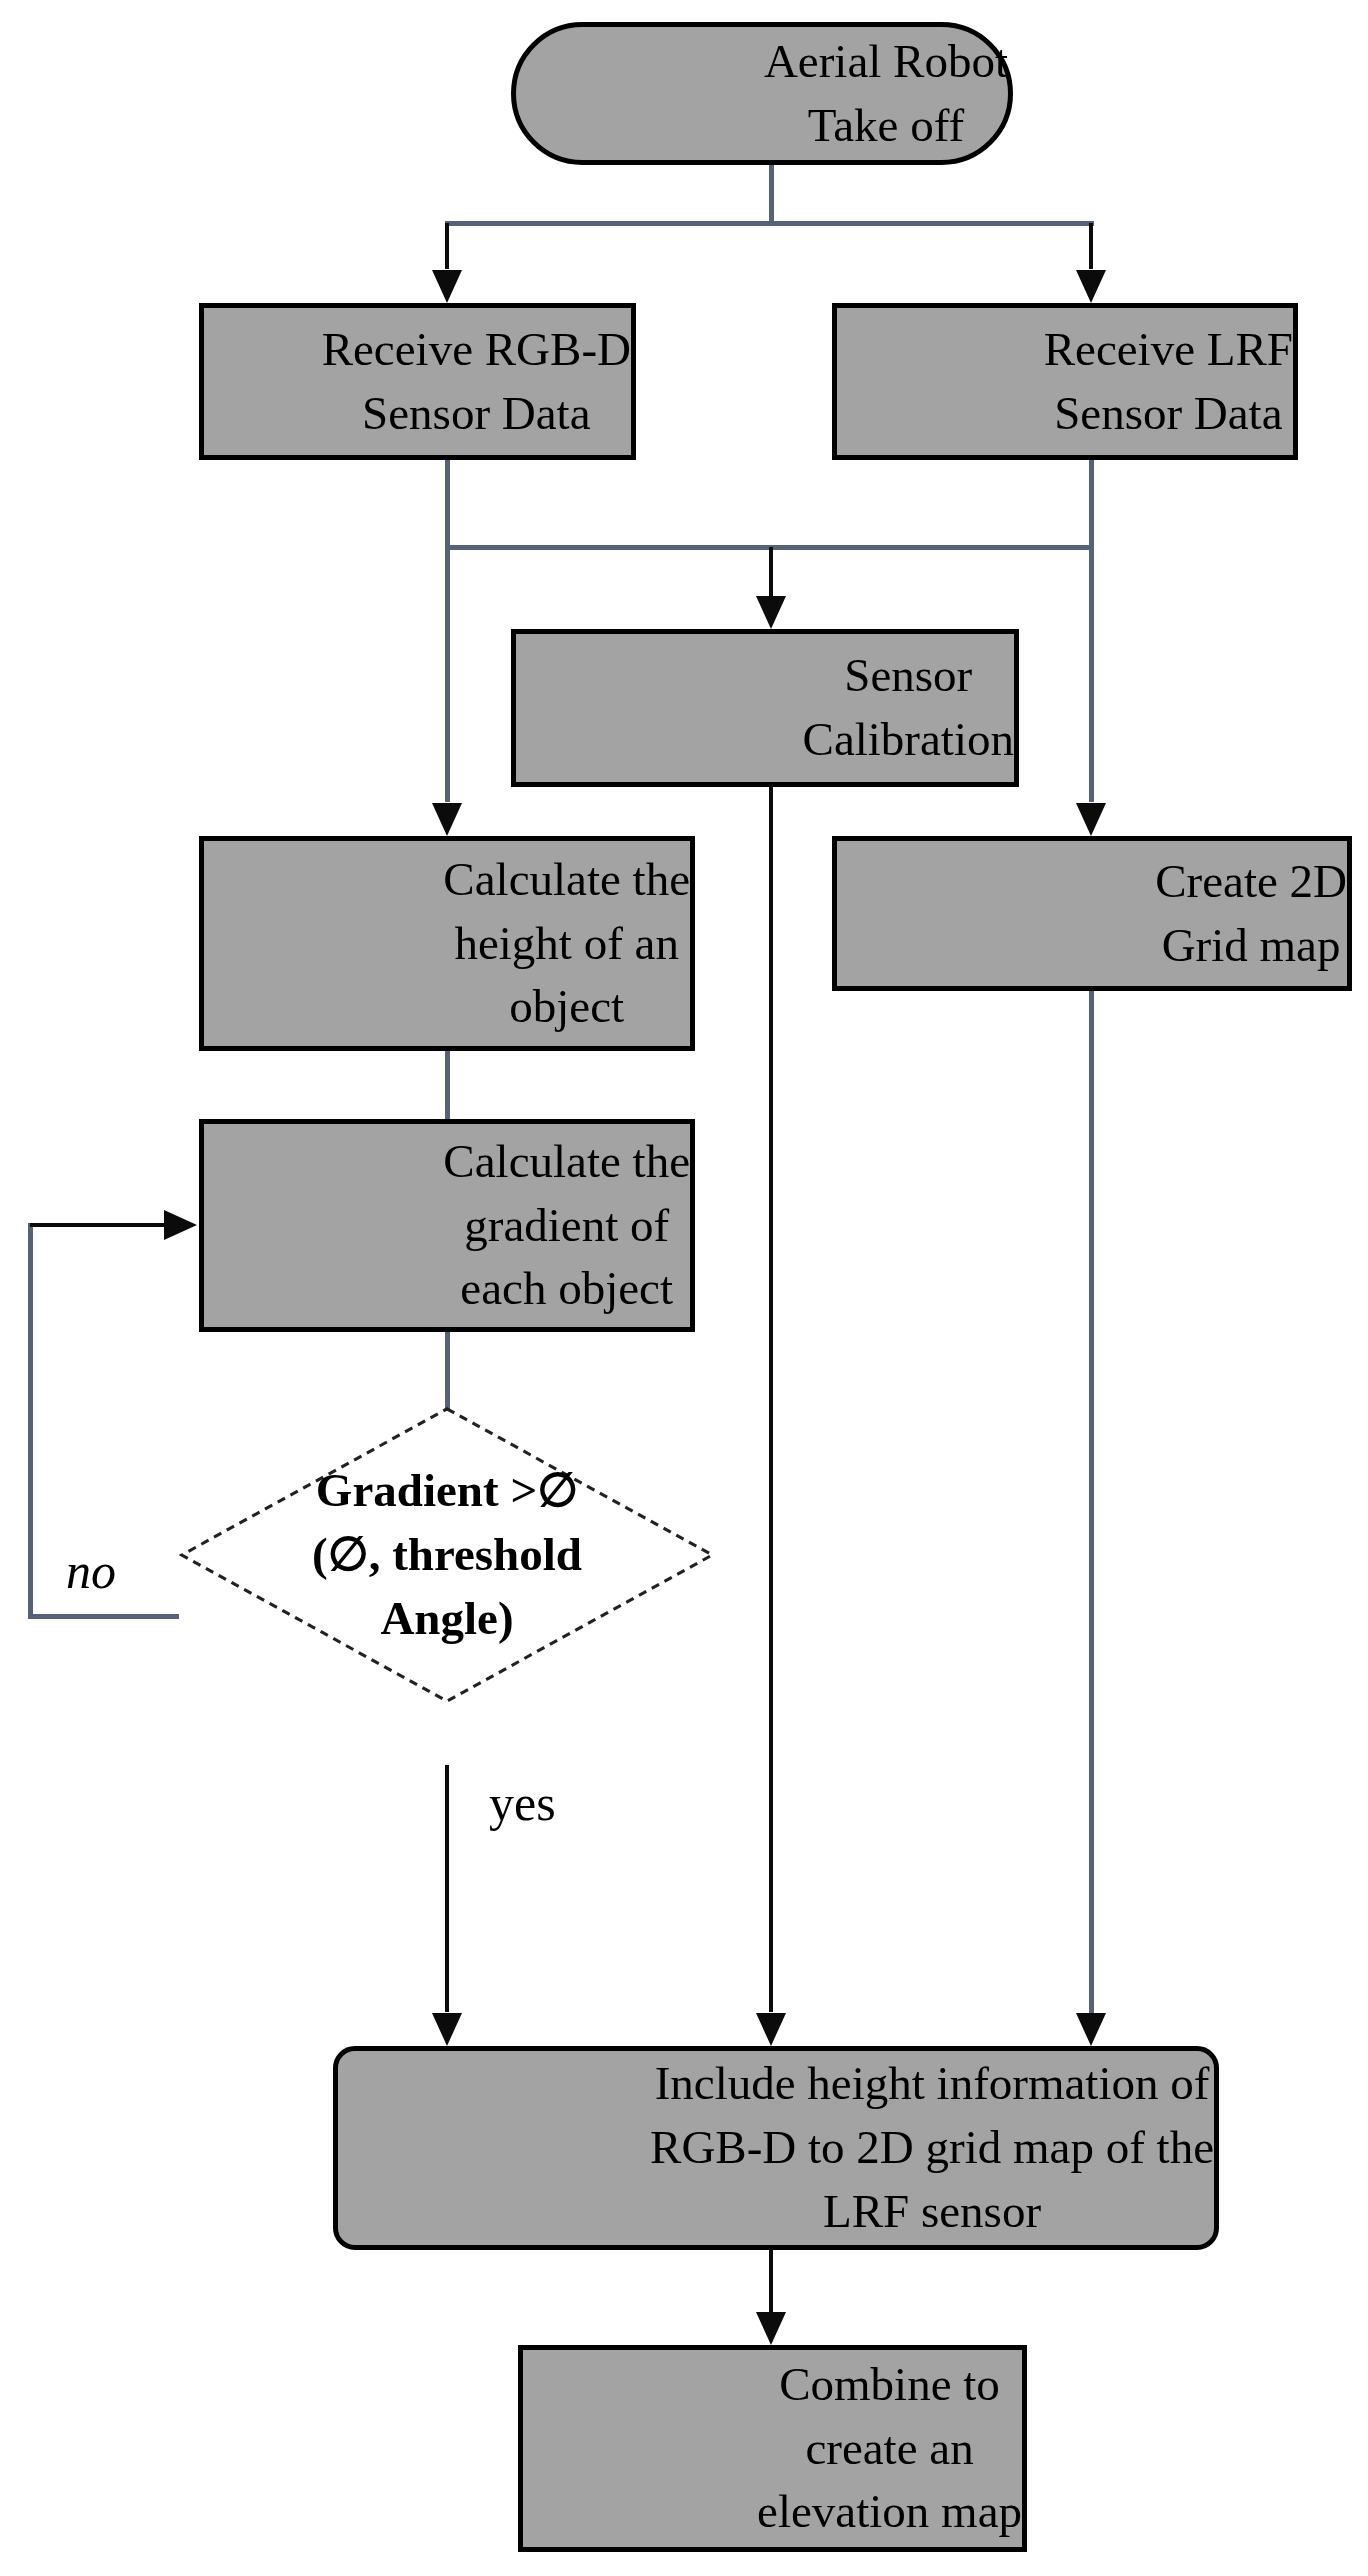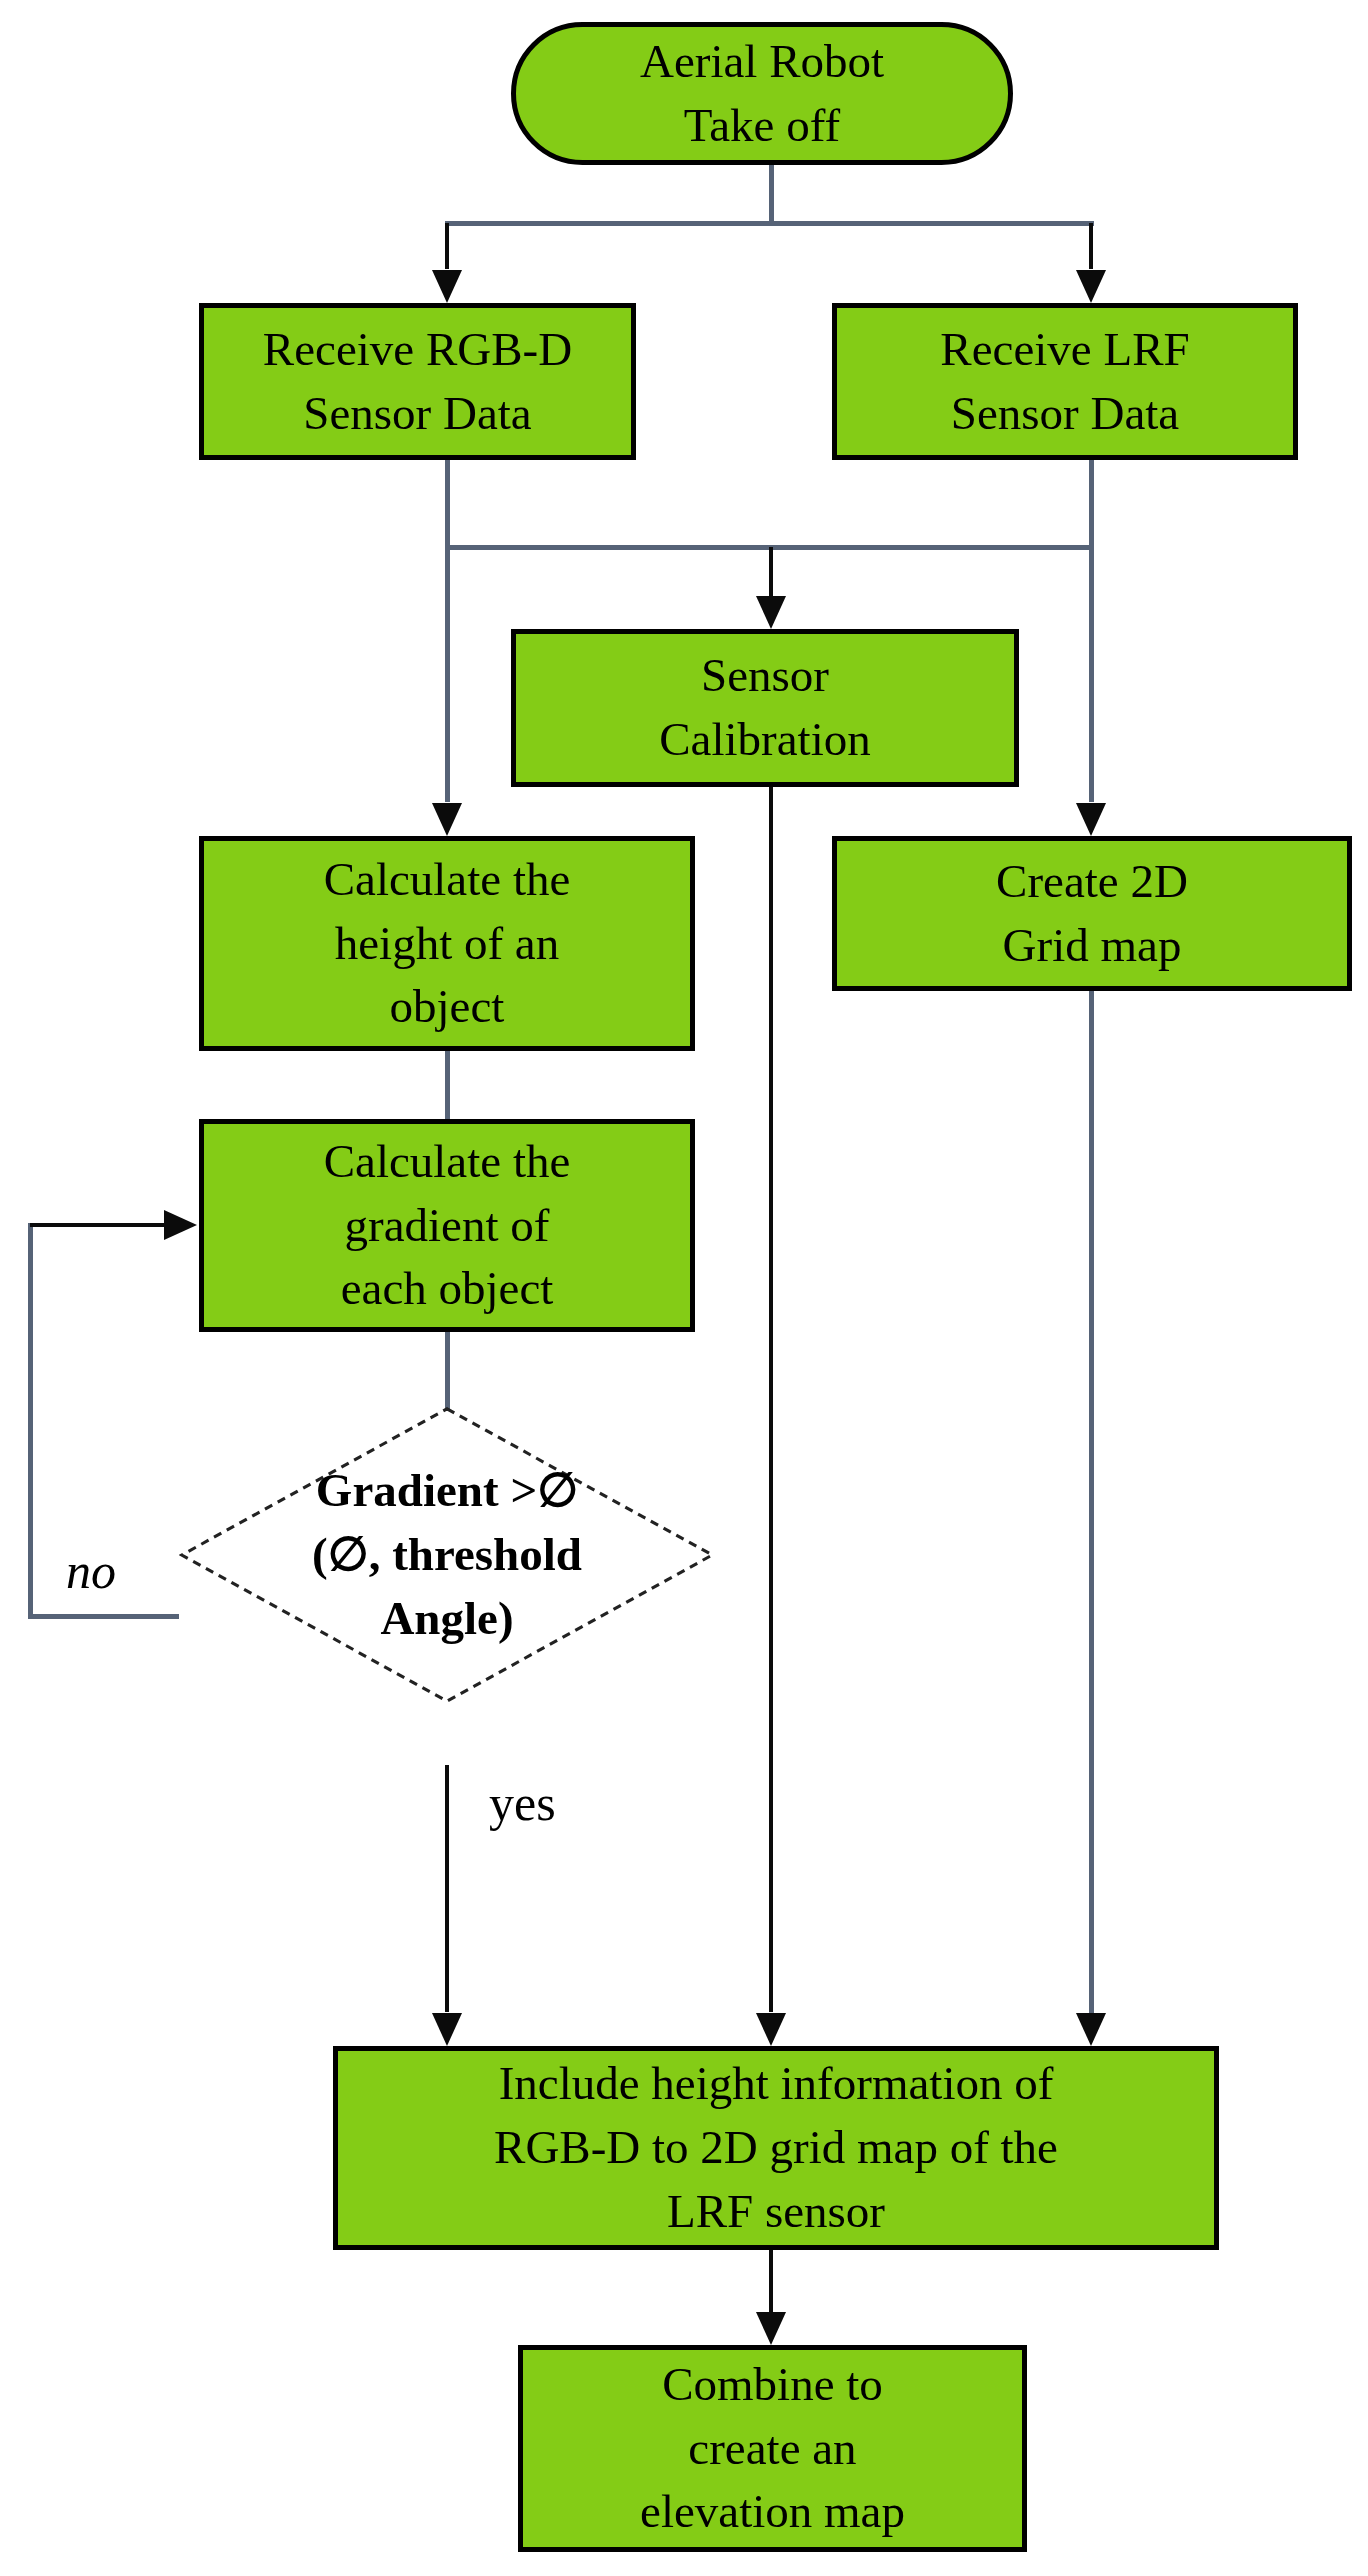--- a/index.html
+++ b/index.html
@@ -8,24 +8,24 @@
     width:1369px;
     height:2576px;
     background:#ffffff;
     overflow:hidden;
     font-family:"Liberation Serif","DejaVu Serif",serif;
   }
   .node{
     position:absolute;
     box-sizing:border-box;
     border:5.5px solid #000000;
-    background:#84cc16;
+    background:#a3a3a3;
     display:flex;
     align-items:center;
-    justify-content:center;
+    justify-content:flex-end;
     text-align:center;
     font-size:47px;
     line-height:1.36;
     color:#000000;
     white-space:pre-line;
     z-index:3;
   }
   .oval{border-radius:76px;}
   .line{position:absolute;background:#566377;z-index:1;}
   .line.black{background:#0b0b0b;z-index:2;}
@@ -129,21 +129,21 @@
 
   <div class="diamond-wrap" style="left:179px;top:1406px;width:536px;height:298px;font-weight:bold;">
     <svg width="536" height="298" viewBox="0 0 774 430">
       <polygon points="387,4 770,215 387,426 4,215" fill="#ffffff" stroke="#222222" stroke-width="4.5" stroke-dasharray="12 9"></polygon>
     </svg>
     <div class="diamond-label">Gradient &gt;∅
 (∅, threshold
 Angle)</div>
   </div>
 
-  <div class="node" style="left:333px;top:2046px;width:886px;height:204px;">
+  <div class="node" style="left:333px;top:2046px;width:886px;height:204px;border-radius:22px;">
     <span>Include height information of
 RGB-D to 2D grid map of the
 LRF sensor</span>
   </div>
 
   <div class="node" style="left:518px;top:2345px;width:509px;height:207px;">
     <span>Combine to
 create an
 elevation map</span>
   </div>

